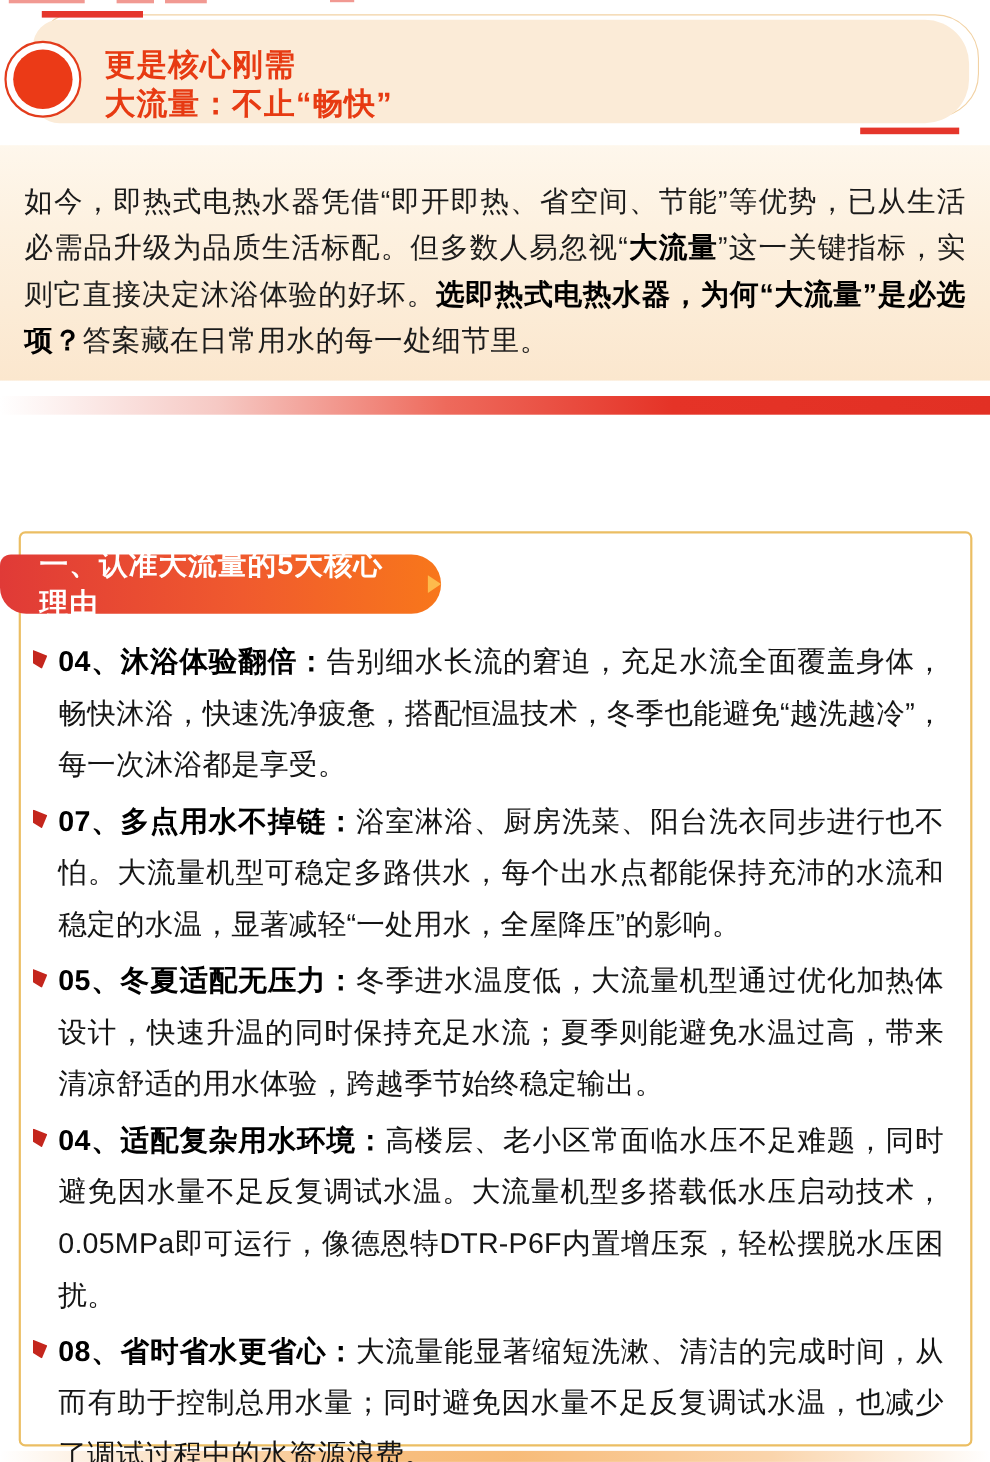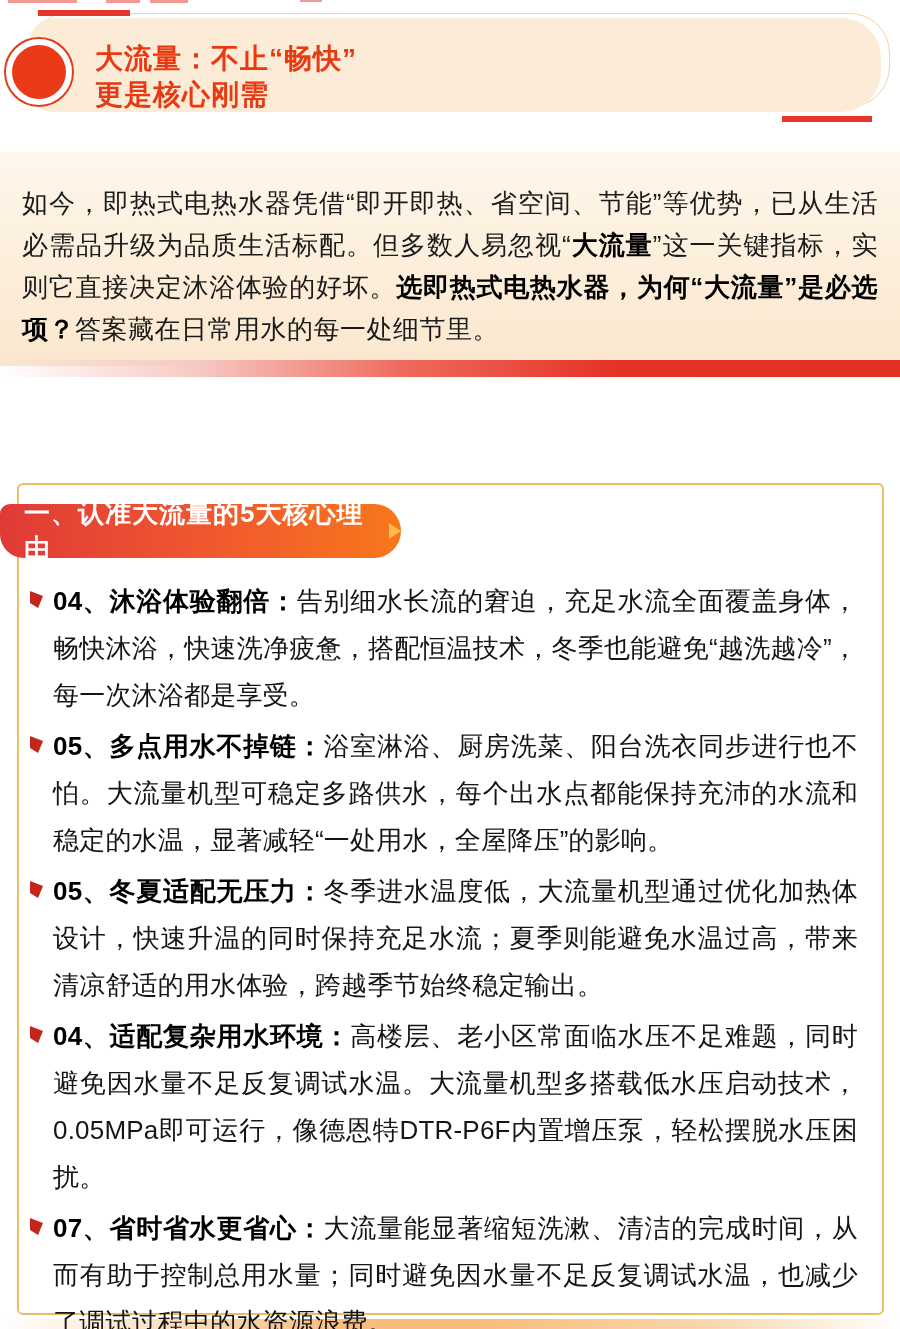--- a/index.html
+++ b/index.html
@@ -30,21 +30,21 @@
     display:flex; align-items:center; justify-content:center; z-index:2;
   }
   .brand-dot-inner { width:54px; height:54px; border-radius:50%; background:#EB3A17; }
   .header-title {
     position:absolute; left:95px; top:41px; z-index:2;
     font-size:28px; font-weight:bold; color:#E73A12; line-height:36px; letter-spacing:1px;
   }
 
   
   .intro-block {
-    position:absolute; left:0; top:152px; width:900px; height:214px;
+    position:absolute; left:0; top:132px; width:900px; height:214px;
     background:linear-gradient(180deg,#FEF7EC 0%, #FDF1E0 35%, #FBE7CE 100%);
   }
   .intro-text {
     position:absolute; left:22px; top:30px; width:856px;
     font-size:26px; line-height:42px; color:#1b1b1b; text-align:justify; letter-spacing:.5px;
   }
   .intro-text b { color:#000; }
 
   .red-divider {
     position:absolute; left:0; top:360px; width:900px; height:17px;
@@ -53,21 +53,21 @@
 
   
   .reasons-card {
     position:absolute; left:17px; top:483px; width:867px; height:832px;
     background:#ffffff; border:2px solid #EBBE63; border-radius:6px; z-index:1;
   }
   .section-banner {
     position:absolute; left:0; top:504px; width:401px; height:54px; z-index:4;
     background:linear-gradient(90deg,#E03A37 0%, #F05A2E 55%, #F8771B 100%);
     border-radius:10px 27px 27px 24px;
-    display:flex; align-items:center; padding-left:24px;
+    display:flex; align-items:center; padding-left:36px;
   }
   .section-banner-title { font-size:26px; font-weight:bold; color:#ffffff; letter-spacing:1px; }
   .play-arrow {
     width:0; height:0; margin-left:14px;
     border-left:12px solid #FDBB4C; border-top:8px solid transparent; border-bottom:8px solid transparent;
   }
 
   .points-wrap { position:absolute; left:30px; top:578px; width:828px; z-index:2; }
   .point {
     position:relative; padding-left:23px; margin-bottom:4px;
@@ -92,50 +92,50 @@
 <div class="top-mark tm3"></div>
 <div class="top-mark tm4"></div>
 
 <div class="header-outline"></div>
 <div class="header-card"></div>
 <div class="accent-bar accent-top"></div>
 <div class="brand-dot">
   <div class="brand-dot-inner"></div>
 </div>
 <div class="header-title">
+  <div>更是核心刚需</div>
   <div>大流量：不止“畅快”</div>
-  <div>更是核心刚需</div>
 </div>
 <div class="accent-bar accent-bottom"></div>
 
 <div class="intro-block">
   <p class="intro-text" id="intro-text"><span>如今，即热式电热水器凭借“即开即热、省空间、节能”等优势，已从生活必需品升级为品质生活标配。但多数人易忽视“</span><b>大流量</b><span>”这一关键指标，实则它直接决定沐浴体验的好坏。</span><b>选即热式电热水器，为何“大流量”是必选项？</b><span>答案藏在日常用水的每一处细节里。</span></p>
 </div>
 <div class="red-divider"></div>
 
 <div class="reasons-card"></div>
 <div class="section-banner">
   <span class="section-banner-title">一、认准大流量的5大核心理由</span>
   <span class="play-arrow"></span>
 </div>
 <div class="points-wrap" id="points-wrap">
   <div class="point">
     <span class="point-marker"></span><b>04、沐浴体验翻倍：</b><span>告别细水长流的窘迫，充足水流全面覆盖身体，畅快沐浴，快速洗净疲惫，搭配恒温技术，冬季也能避免“越洗越冷”，每一次沐浴都是享受。</span>
   </div>
 
   <div class="point">
-    <span class="point-marker"></span><b>05、多点用水不掉链：</b><span>浴室淋浴、厨房洗菜、阳台洗衣同步进行也不怕。大流量机型可稳定多路供水，每个出水点都能保持充沛的水流和稳定的水温，显著减轻“一处用水，全屋降压”的影响。</span>
+    <span class="point-marker"></span><b>07、多点用水不掉链：</b><span>浴室淋浴、厨房洗菜、阳台洗衣同步进行也不怕。大流量机型可稳定多路供水，每个出水点都能保持充沛的水流和稳定的水温，显著减轻“一处用水，全屋降压”的影响。</span>
   </div>
 
   <div class="point">
     <span class="point-marker"></span><b>05、冬夏适配无压力：</b><span>冬季进水温度低，大流量机型通过优化加热体设计，快速升温的同时保持充足水流；夏季则能避免水温过高，带来清凉舒适的用水体验，跨越季节始终稳定输出。</span>
   </div>
 
   <div class="point">
     <span class="point-marker"></span><b>04、适配复杂用水环境：</b><span>高楼层、老小区常面临水压不足难题，同时避免因水量不足反复调试水温。大流量机型多搭载低水压启动技术，0.05MPa即可运行，像德恩特DTR-P6F内置增压泵，轻松摆脱水压困扰。</span>
   </div>
 
   <div class="point">
-    <span class="point-marker"></span><b>07、省时省水更省心：</b><span>大流量能显著缩短洗漱、清洁的完成时间，从而有助于控制总用水量；同时避免因水量不足反复调试水温，也减少了调试过程中的水资源浪费。</span>
+    <span class="point-marker"></span><b>08、省时省水更省心：</b><span>大流量能显著缩短洗漱、清洁的完成时间，从而有助于控制总用水量；同时避免因水量不足反复调试水温，也减少了调试过程中的水资源浪费。</span>
   </div>
 </div>
 
 <div class="bottom-strip"></div>
 
 </body></html>

